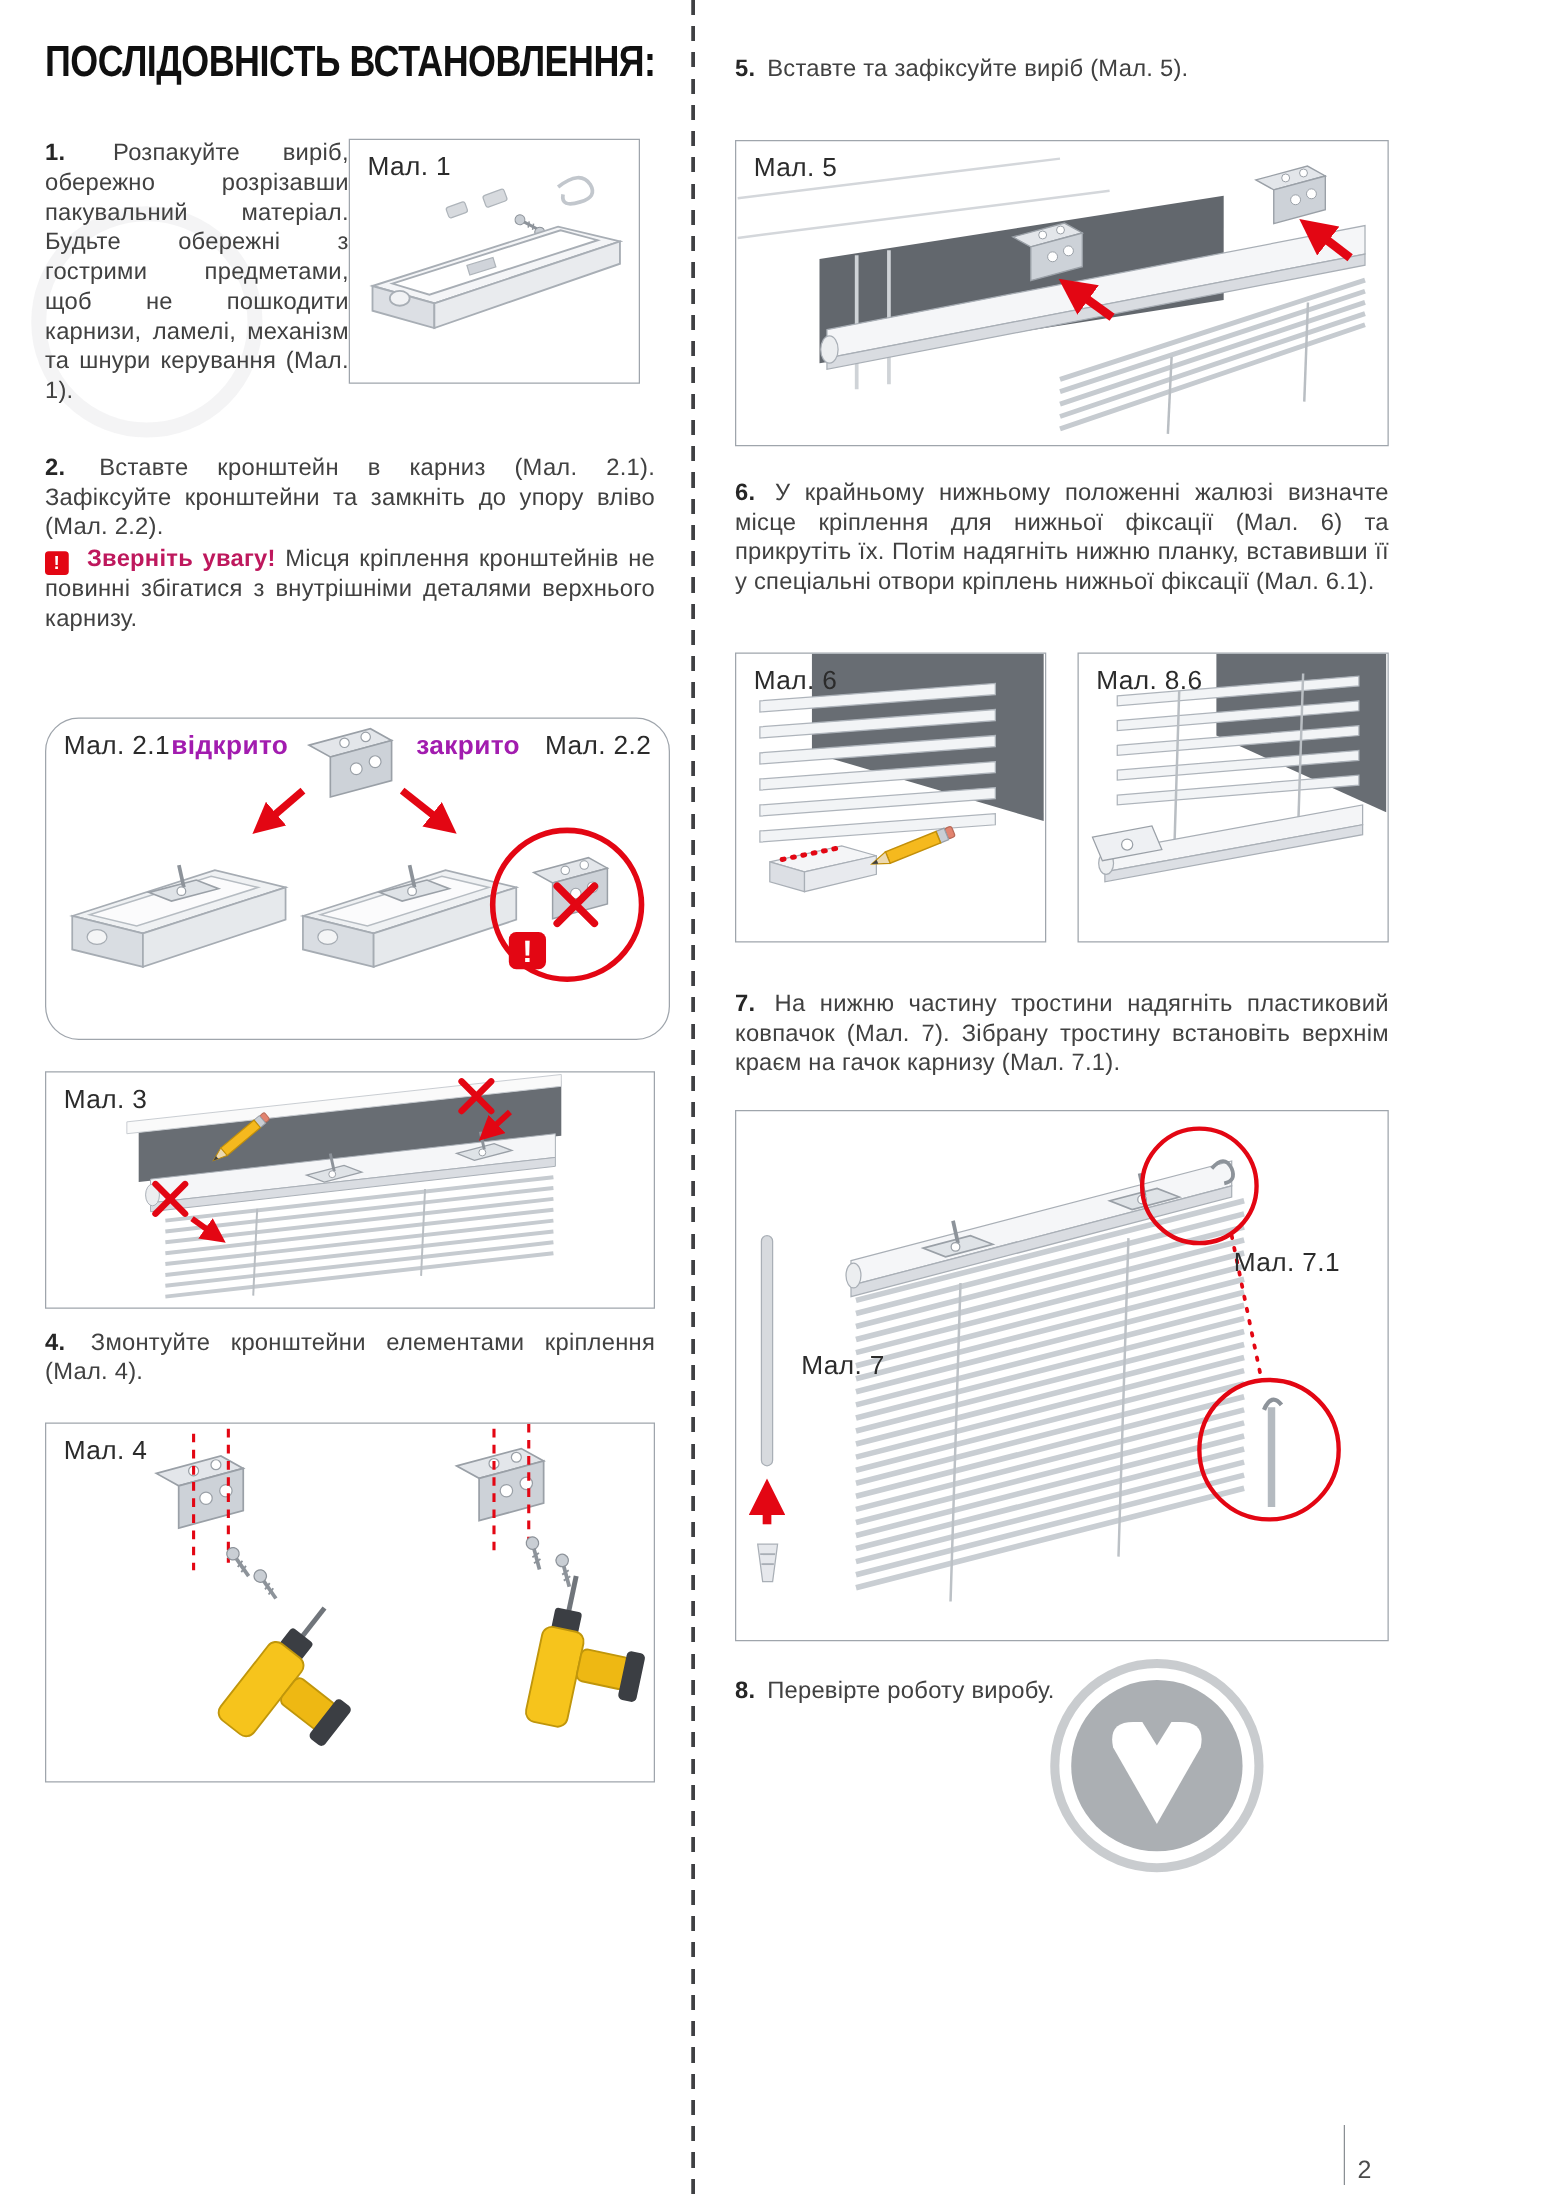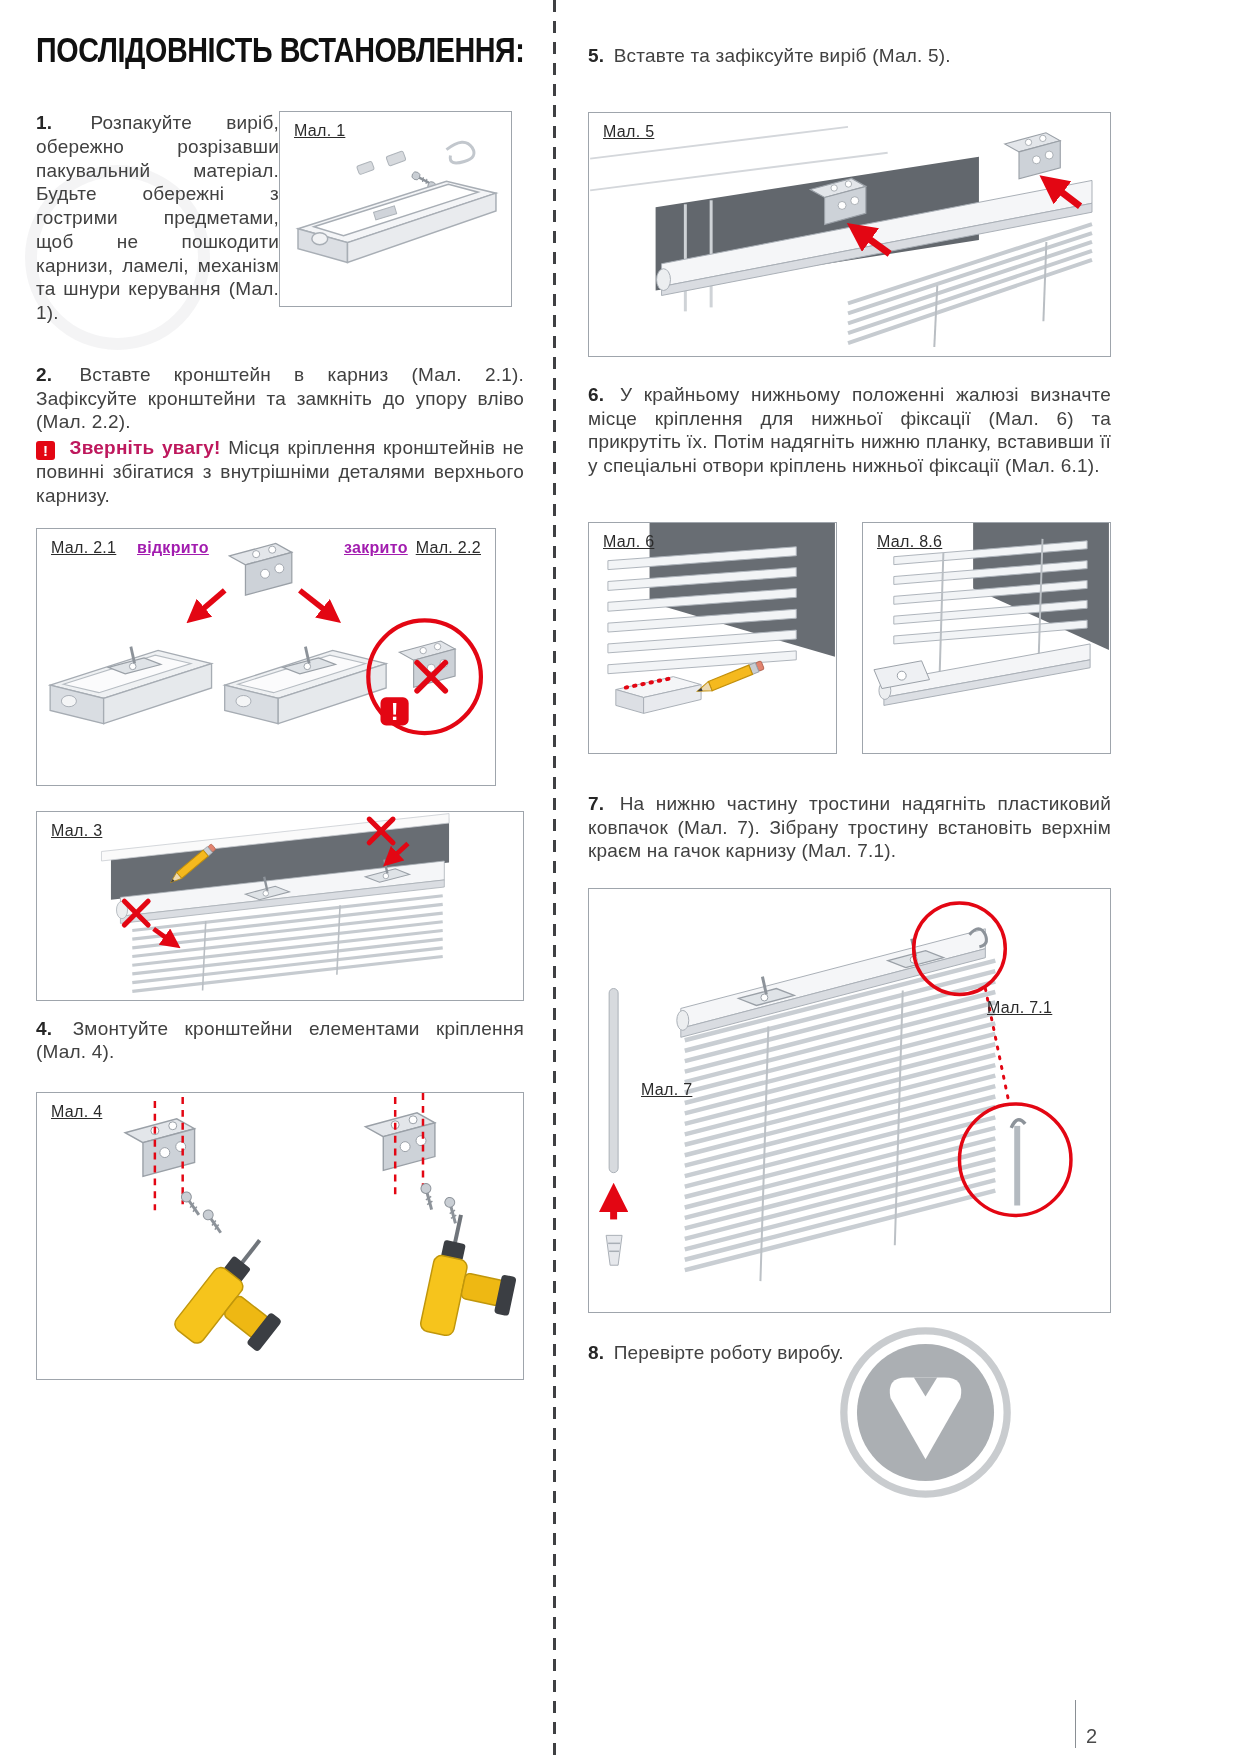--- a/index.html
+++ b/index.html
@@ -22,29 +22,29 @@
   .step { font-size:19px; line-height:1.25; text-align:justify; letter-spacing:0.2px; margin:0; color:#414141; }
   .step-num { font-weight:bold; color:#262626; margin-right:4px; }
   .warn-icon {
     display:inline-block; width:19px; height:19px; background:#e30613; color:#fff;
     border-radius:3px; text-align:center; line-height:19px; font-weight:bold; font-size:15px;
     margin-right:7px; vertical-align:-2px;
   }
   .warn-label { font-weight:bold; color:#be185d; }
   .figure { position:relative; border:1px solid #9fa5ac; background:#fff; }
   .illus { position:absolute; inset:0; width:100%; height:100%; display:block; }
-  .fig-label { position:absolute; top:10px; left:14px; font-size:16px; color:#2b2b2b; letter-spacing:0.3px; z-index:2; white-space:nowrap;text-decoration:underline; }
+  .fig-label { position:absolute; top:10px; left:14px; font-size:21px; color:#2b2b2b; letter-spacing:0.3px; z-index:2; white-space:nowrap; }
   .fig-label.red { color:#a21caf; font-weight:bold; }
   
   .row-step1 { display:flex; margin-top:42px; }
   .row-step1 .step { width:243px; flex:none; }
   .fig1 { width:233px; height:196px; flex:none; }
   .p-s2-main { margin-top:38px; }
   .p-s2-warn { margin-top:2px; }
-  .fig2 { margin-top:20px; width:460px; height:258px; }
+  .fig2 { margin-top:66px; width:500px; height:258px;border-radius:27px; }
   .p-s3 { margin-top:16px; }
   .fig3 { margin-top:25px; width:488px; height:190px; }
   .p-s4 { margin-top:16px; }
   .fig4 { margin-top:28px; width:488px; height:288px; }
   .p-s5 { margin-top:44px; }
   .fig5 { margin-top:44px; width:523px; height:245px; }
   .p-s6 { margin-top:26px; }
   .row-fig6 { display:flex; gap:25px; margin-top:44px; }
   .fig6, .fig61 { width:249px; height:232px; flex:none; }
   .p-s7 { margin-top:38px; }
@@ -154,21 +154,21 @@
     </p>
     <p class="step p-s2-warn">
       <span class="warn-icon">!</span>
       <span class="warn-label">Зверніть увагу!</span>
       <span>Місця кріплення кронштейнів не повинні збігатися з внутрішніми деталями верхнього карнизу.</span>
     </p>
 
     <div class="figure fig2">
       <span class="fig-label" style="left:14px">Мал. 2.1</span>
       <span class="fig-label red" style="left:100px">відкрито</span>
-      <span class="fig-label red" style="left:307px">закрито</span>
+      <span class="fig-label red" style="left:296px">закрито</span>
       <span class="fig-label" style="left:auto; right:14px">Мал. 2.2</span>
       <svg class="illus" viewBox="0 0 488 258">
         <use href="#bracket" transform="translate(205,8) scale(0.95)"></use>
         <line x1="200" y1="58" x2="165" y2="88" stroke="#e30613" stroke-width="6" marker-end="url(#arr-red)"></line>
         <line x1="280" y1="58" x2="318" y2="88" stroke="#e30613" stroke-width="6" marker-end="url(#arr-red)"></line>
         <use href="#cornice" transform="translate(14,122)"></use>
         <use href="#clip" transform="translate(76,130)"></use>
         <use href="#cornice" transform="translate(200,122)"></use>
         <use href="#clip" transform="translate(262,130)"></use>
         <g>

